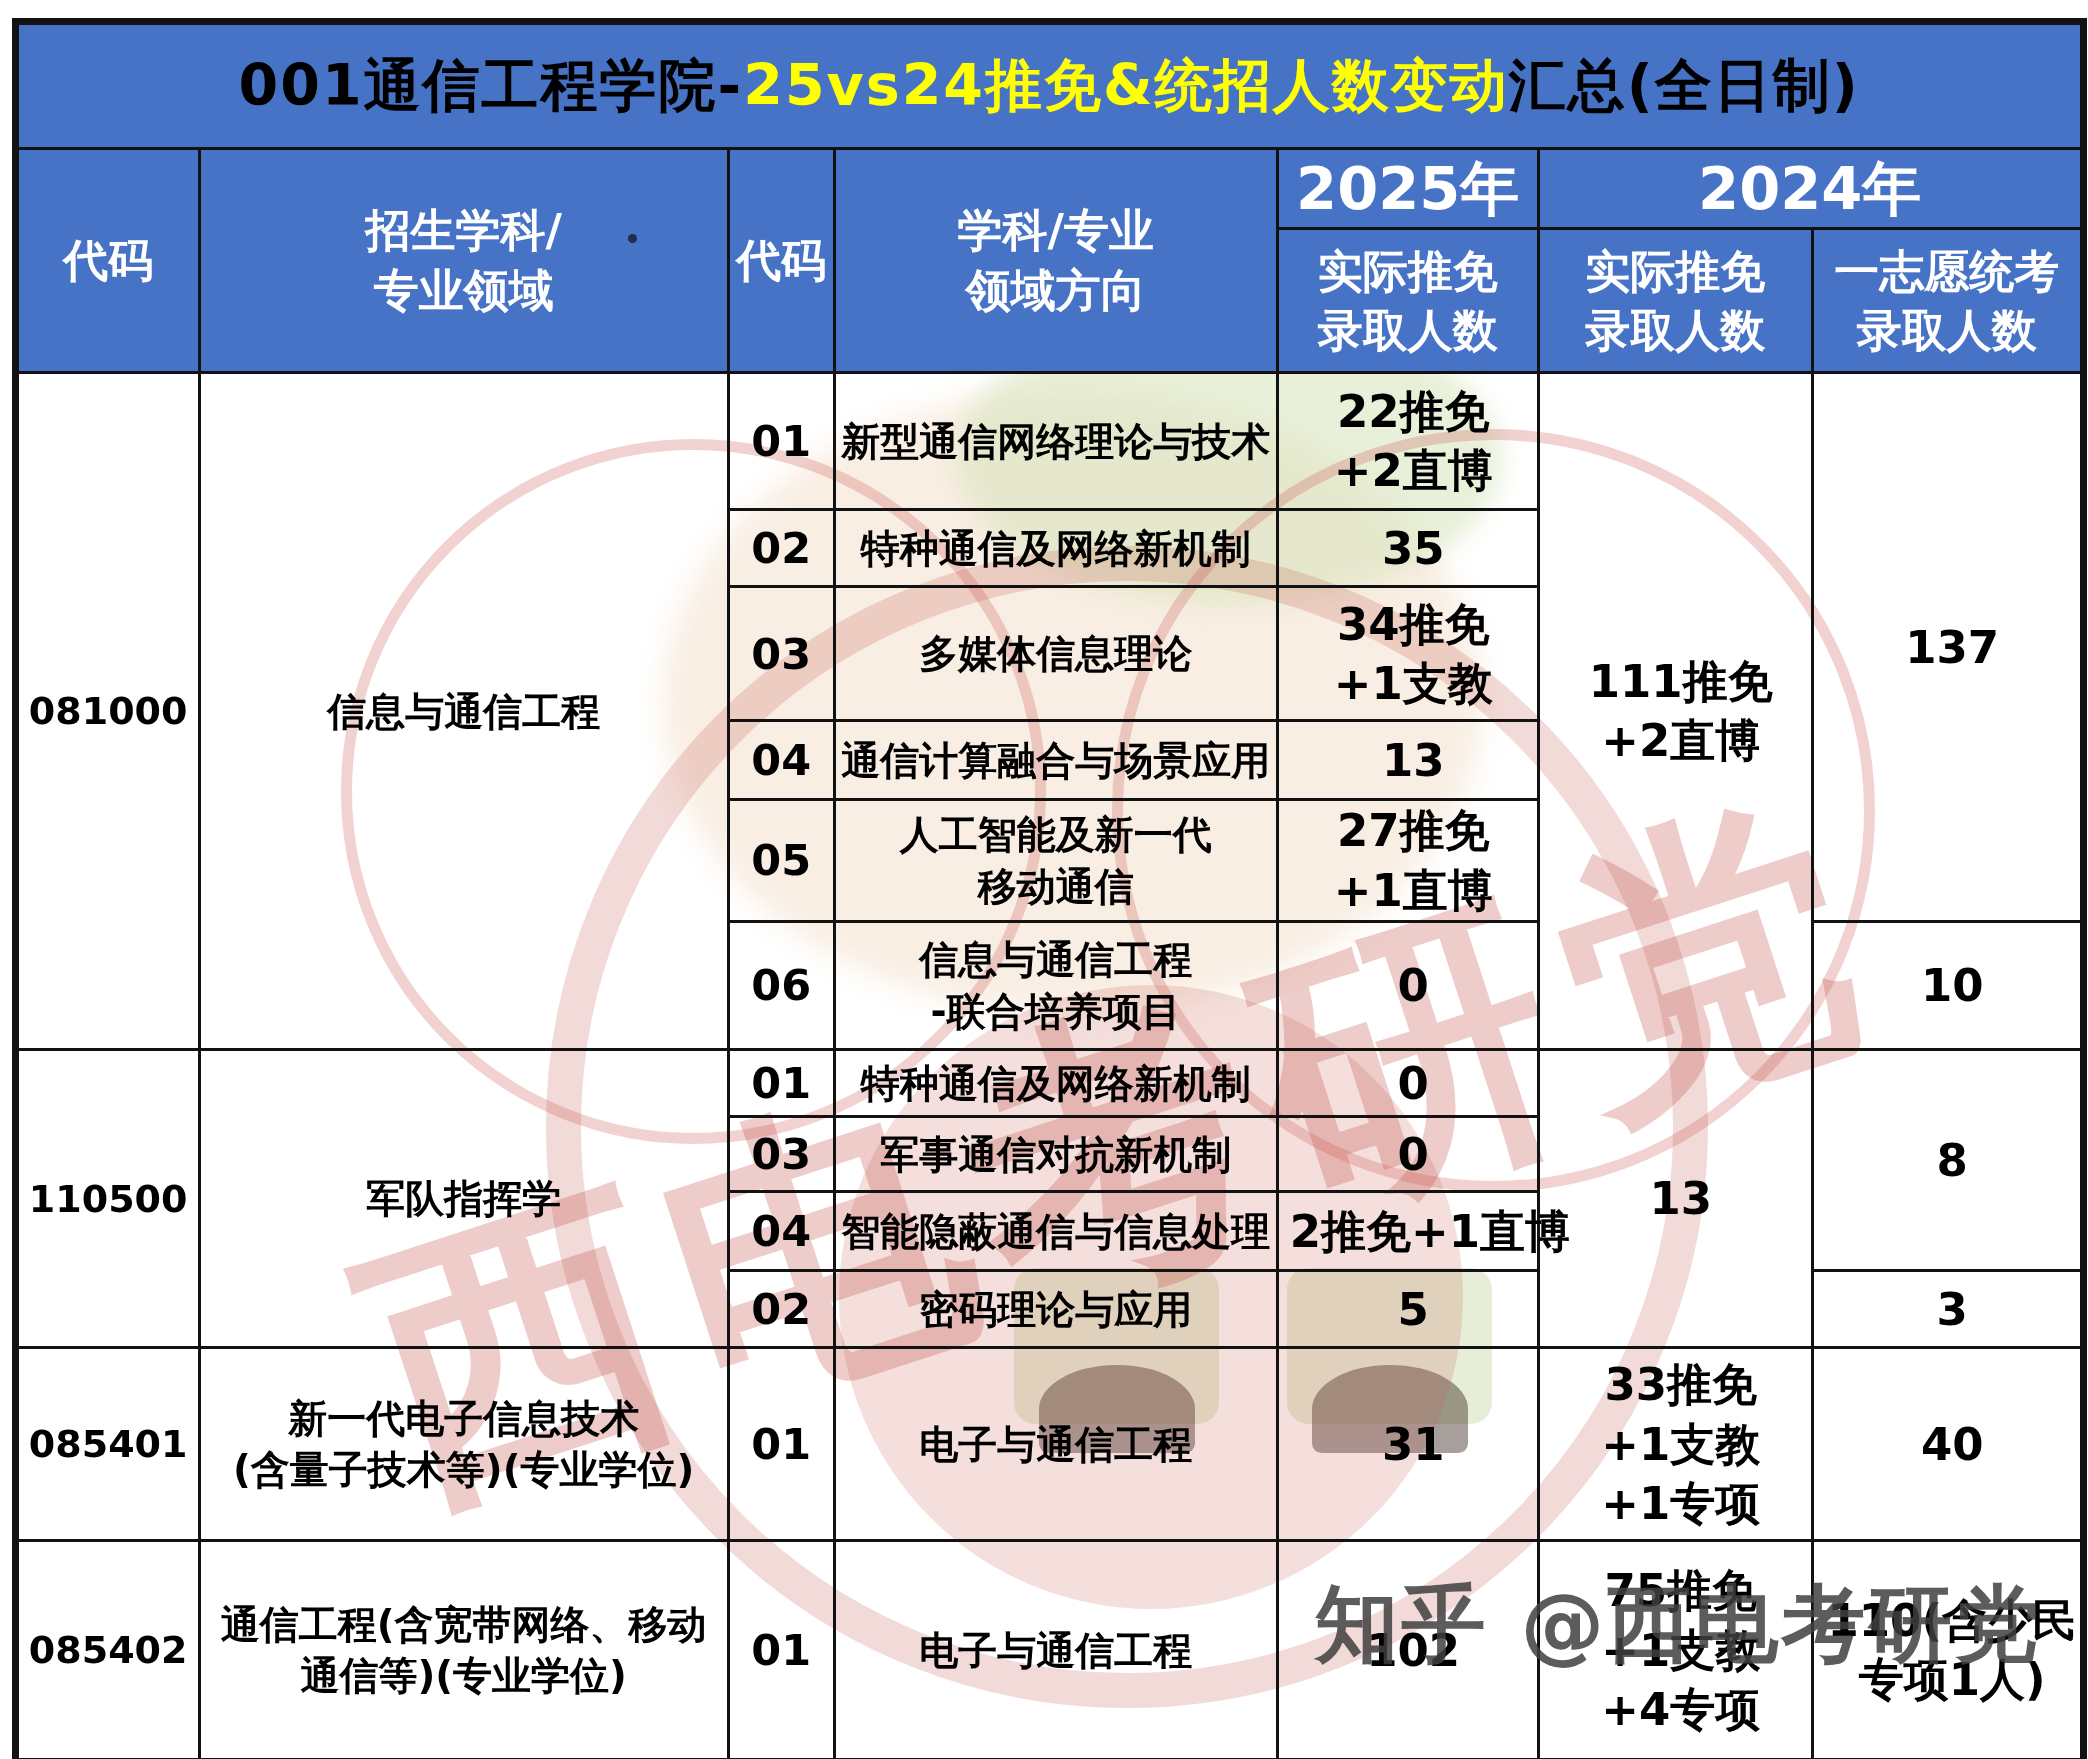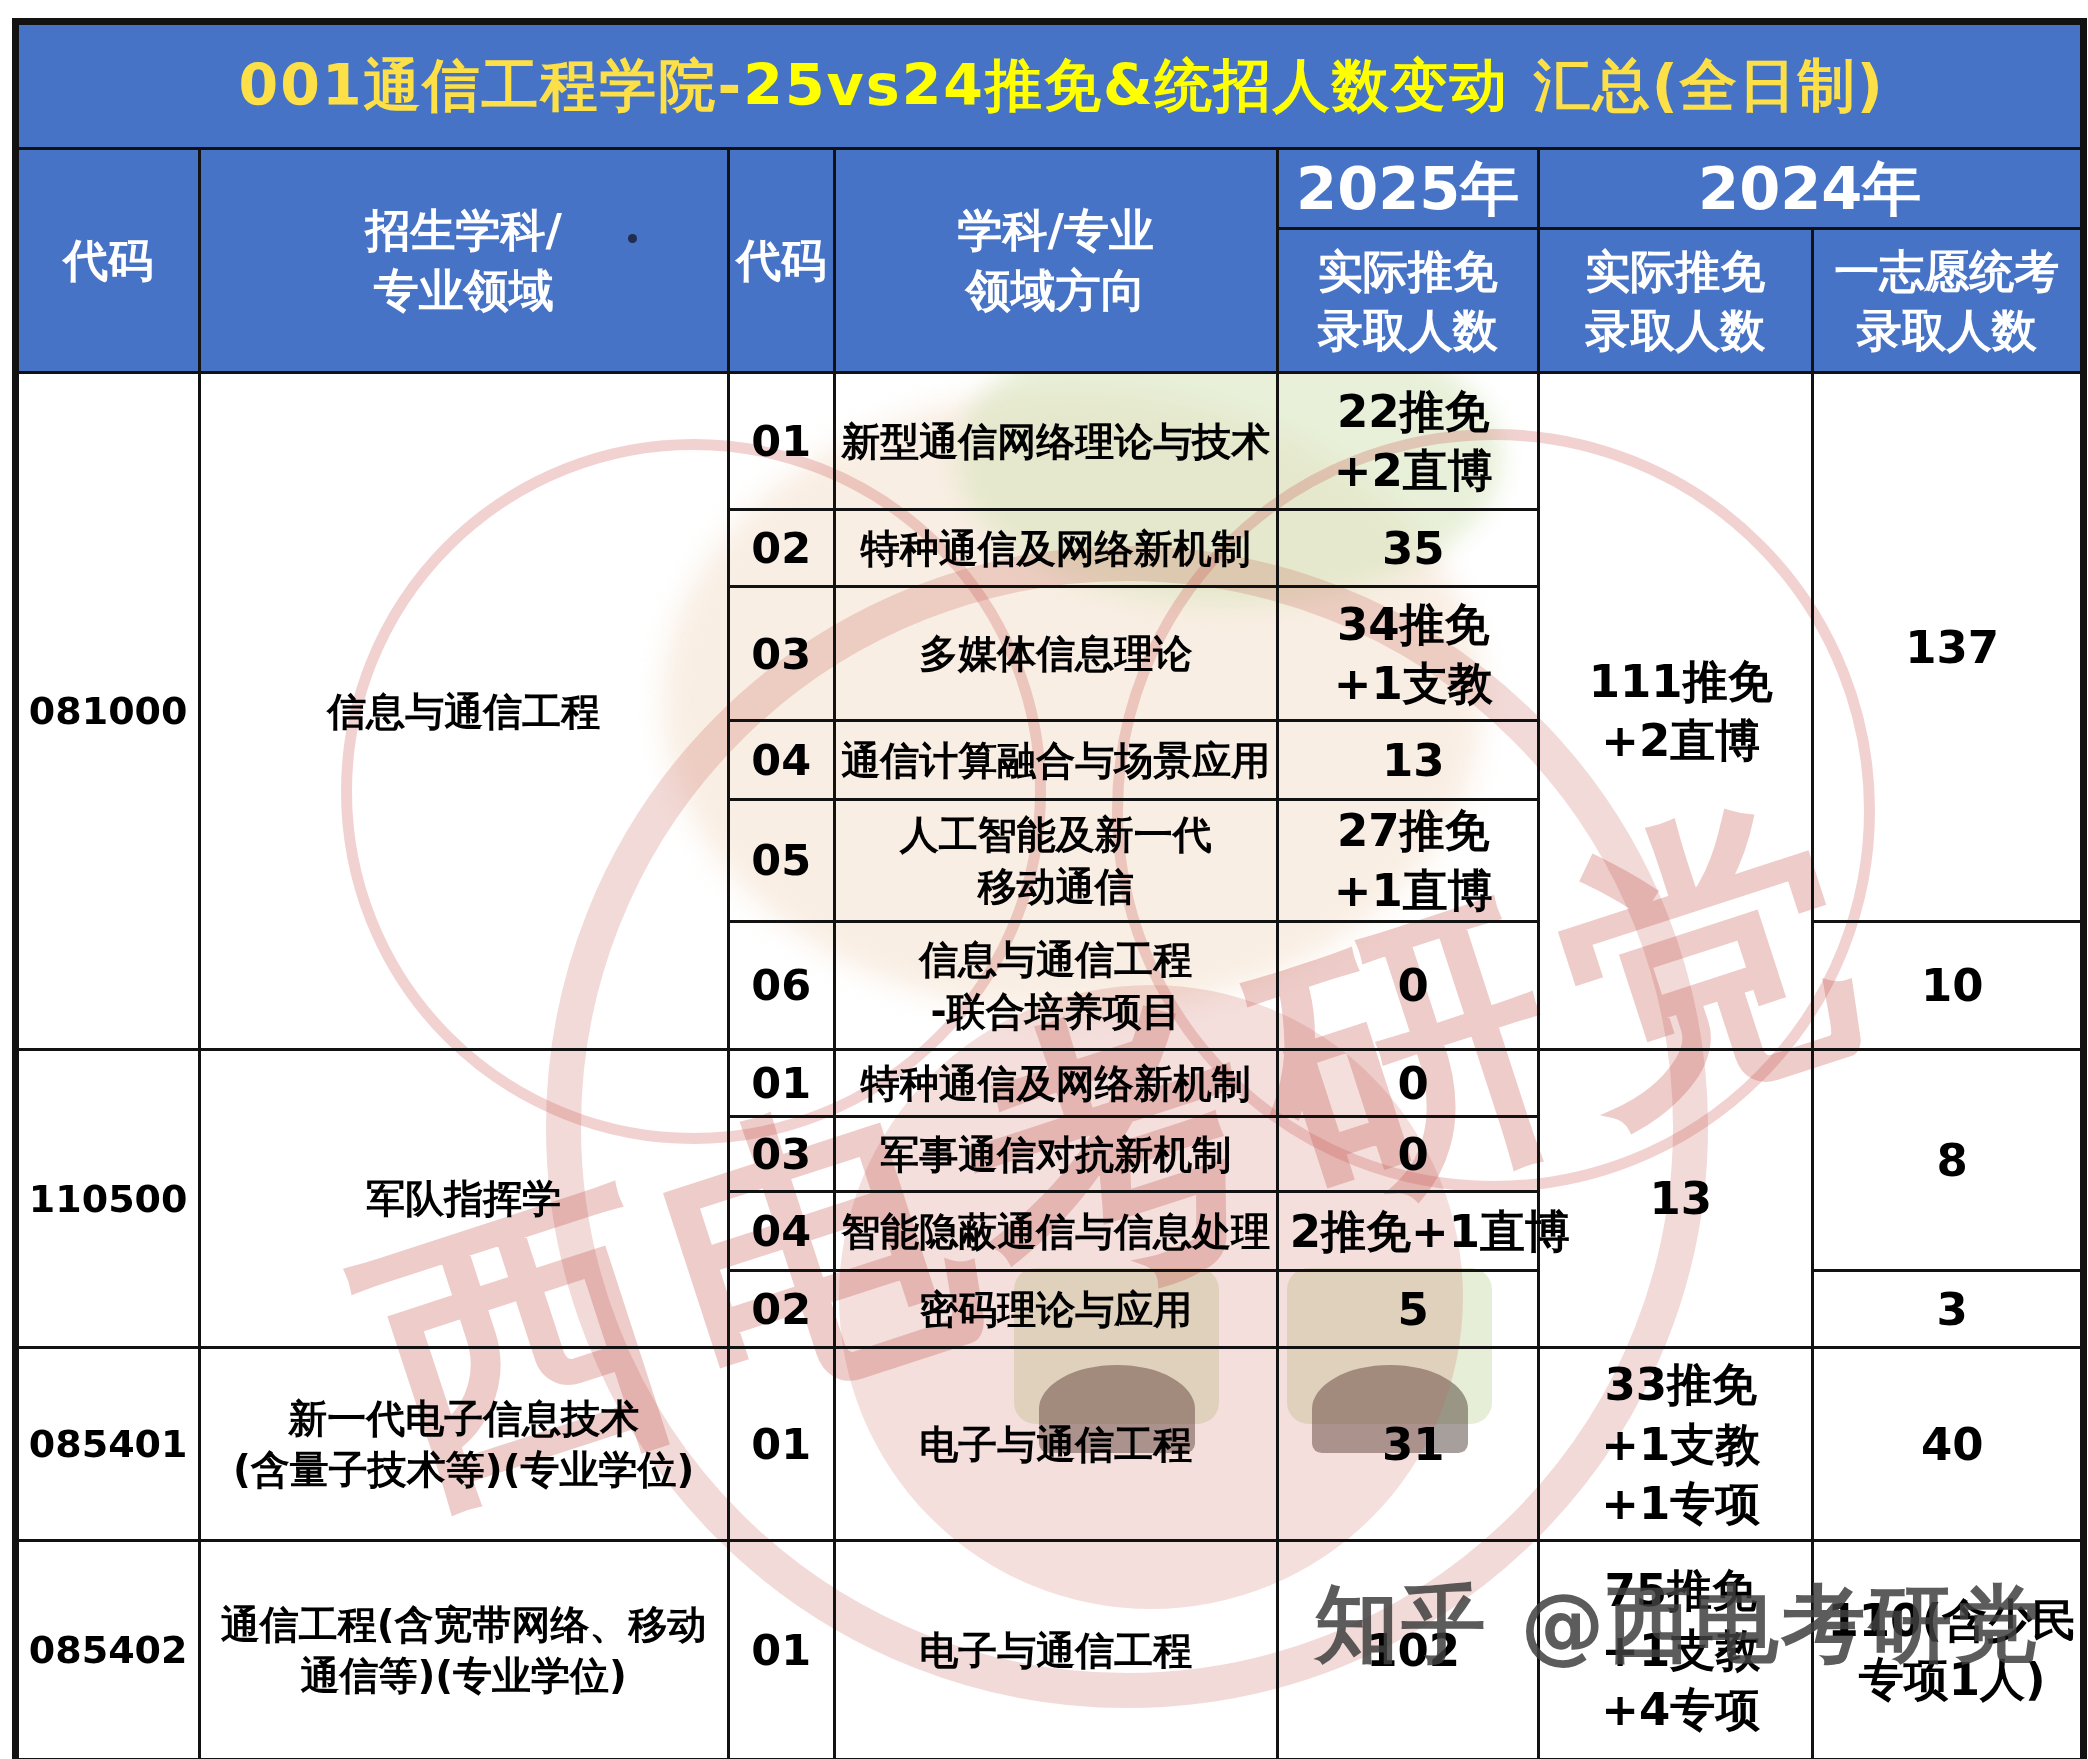--- a/index.html
+++ b/index.html
@@ -46,21 +46,21 @@
   table.summary{
     position:absolute;left:11.7px;top:17.6px;z-index:2;
     width:2069px;table-layout:fixed;border-collapse:collapse;
     border:7.8px solid #121212;
   }
   td,th{border:3.9px solid #121212;text-align:center;vertical-align:middle;
     padding:0;white-space:pre;line-height:1.32;color:#000;}
   th{background:#4673C5;color:#fff;font-size:45px;font-weight:700;}
   .th-year{font-size:59px;}
   .title-cell{background:#4673C5;font-size:57px;font-weight:800;letter-spacing:2px;}
-  .t-white{color:#fde047;margin-left:25px;}
+  .t-white{color:#000000;}
   .t-yellow{color:#FFFF00;}
   .c-code{font-size:38px;font-weight:700;}
   .c-subj{font-size:39px;font-weight:700;}
   .c-no{font-size:43px;font-weight:700;}
   .c-dir{font-size:39px;font-weight:700;}
   .c-val{font-size:45px;font-weight:700;padding-left:11px;}
 </style>
 </head>
 <body>
 

